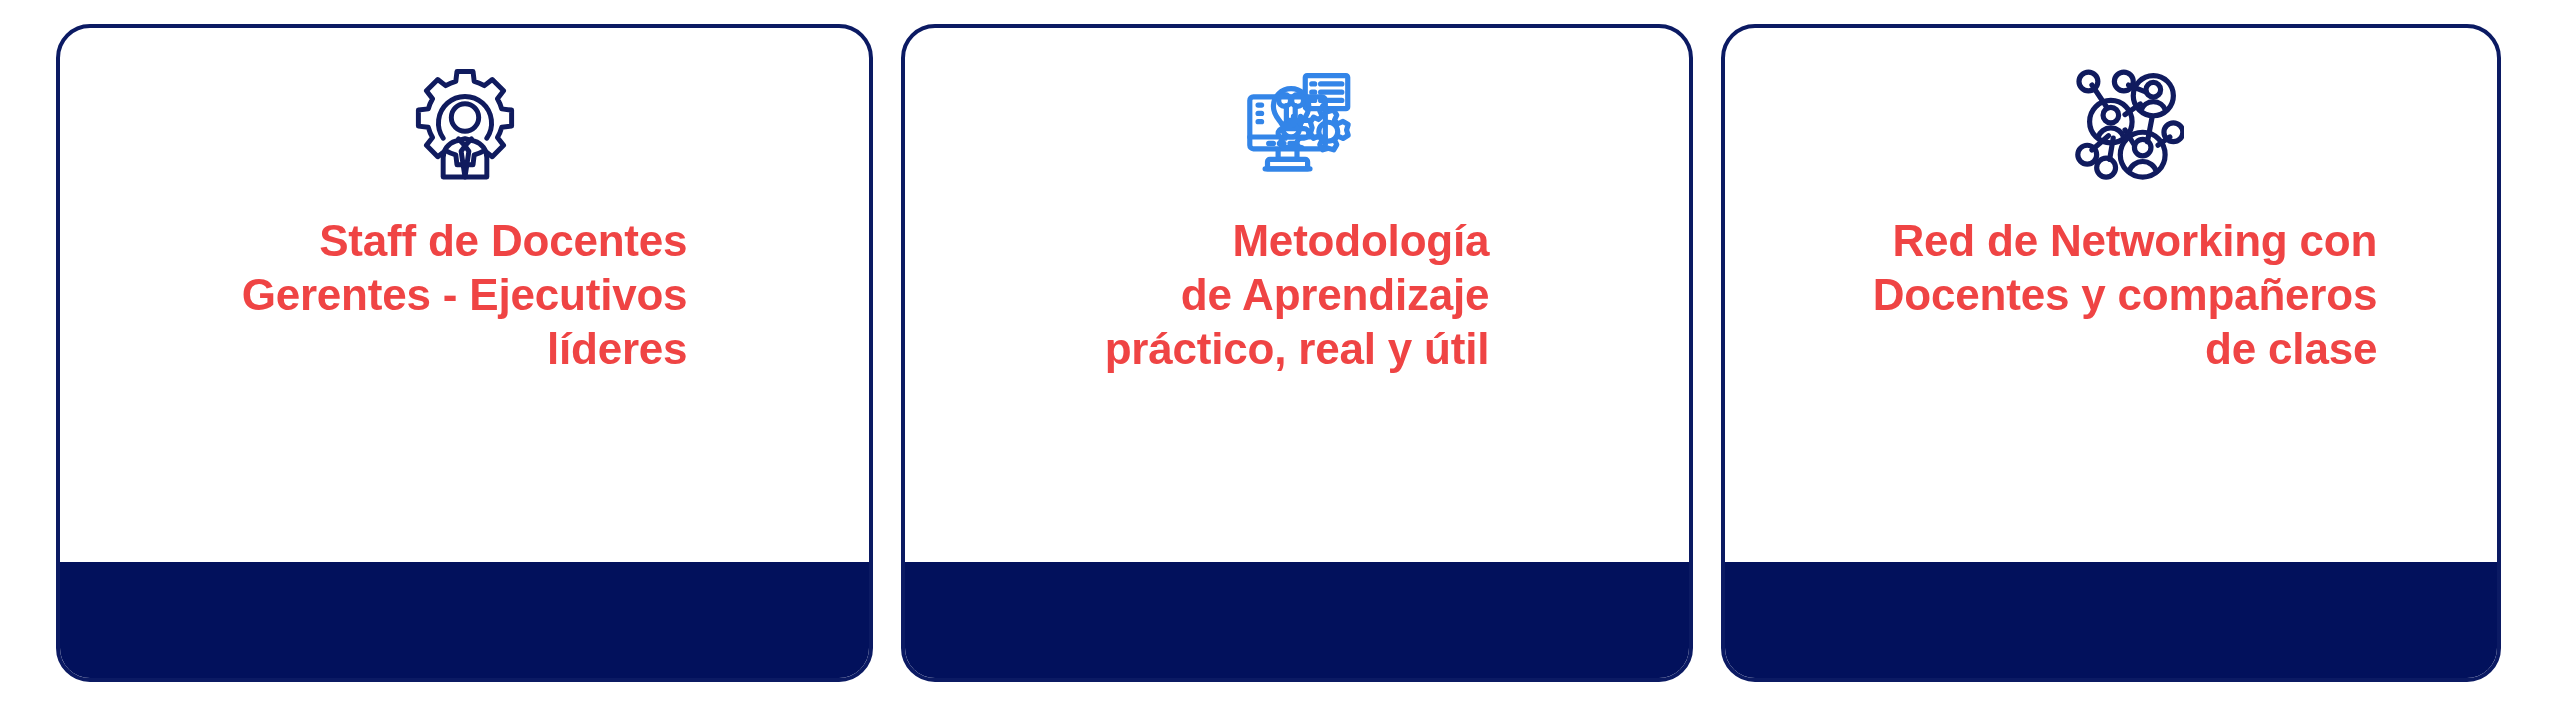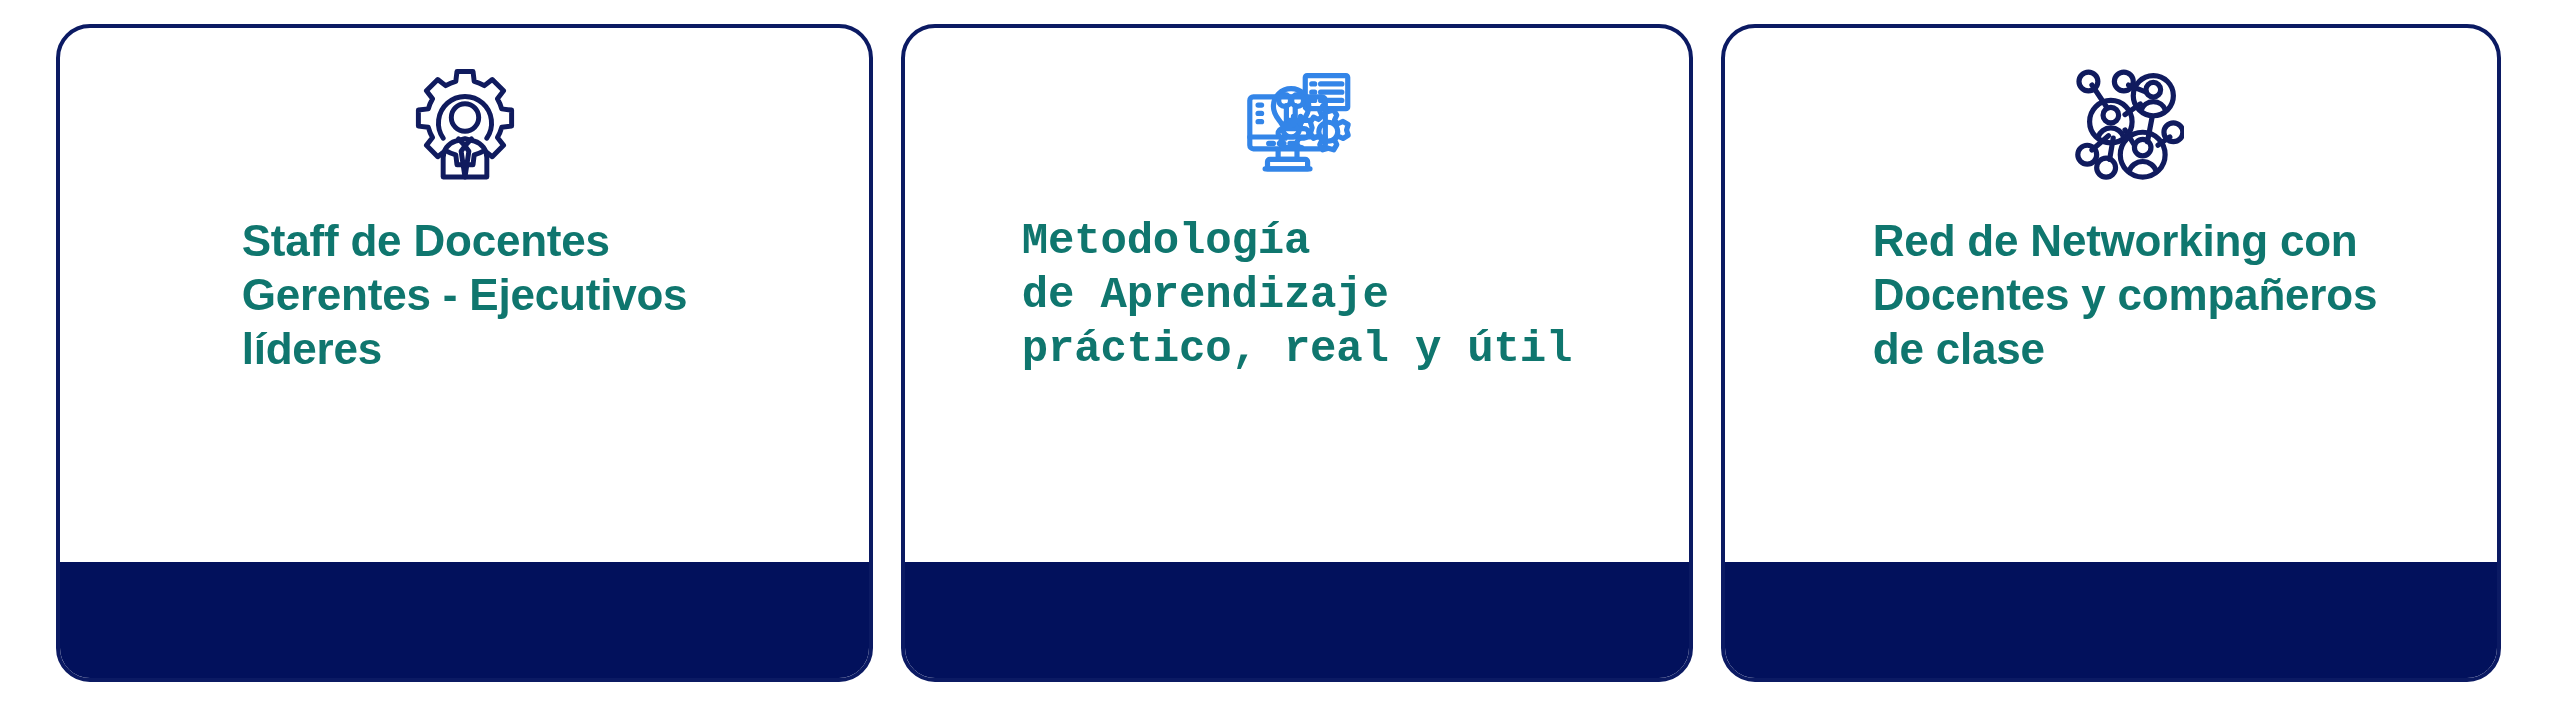--- a/index.html
+++ b/index.html
@@ -34,39 +34,39 @@
     border: 4px solid #0B1A63;
     border-radius: 34px;
     background: #ffffff;
     overflow: hidden;
     display: flex;
     flex-direction: column;
     align-items: center;
   }
 
   .card-1 { flex: 0 0 817px; }
-  .card-2 { flex: 0 0 792px; font-family: Liberation Mono, monospace; }
+  .card-2 { flex: 0 0 792px; }
   .card-3 { flex: 0 0 780px; padding-left: 28px; }
 
   .card-icon {
     margin-top: 36px;
     height: 120px;
     width: 120px;
     display: flex;
     align-items: center;
     justify-content: center;
     flex: 0 0 auto;
   }
   .card-icon svg { display: block; }
 
   .card-title {
     margin-top: 30px;
     padding: 0 24px;
-    text-align: left;
-    color: #0f766e;
+    text-align: right;
+    color: #ef4444;
     font-size: 44px;
     line-height: 1.23;
     font-weight: 700;
     letter-spacing: -0.2px;
     white-space: pre-line;
     flex: 1 1 auto;
   }
 
   .card-footer {
     position: absolute;

